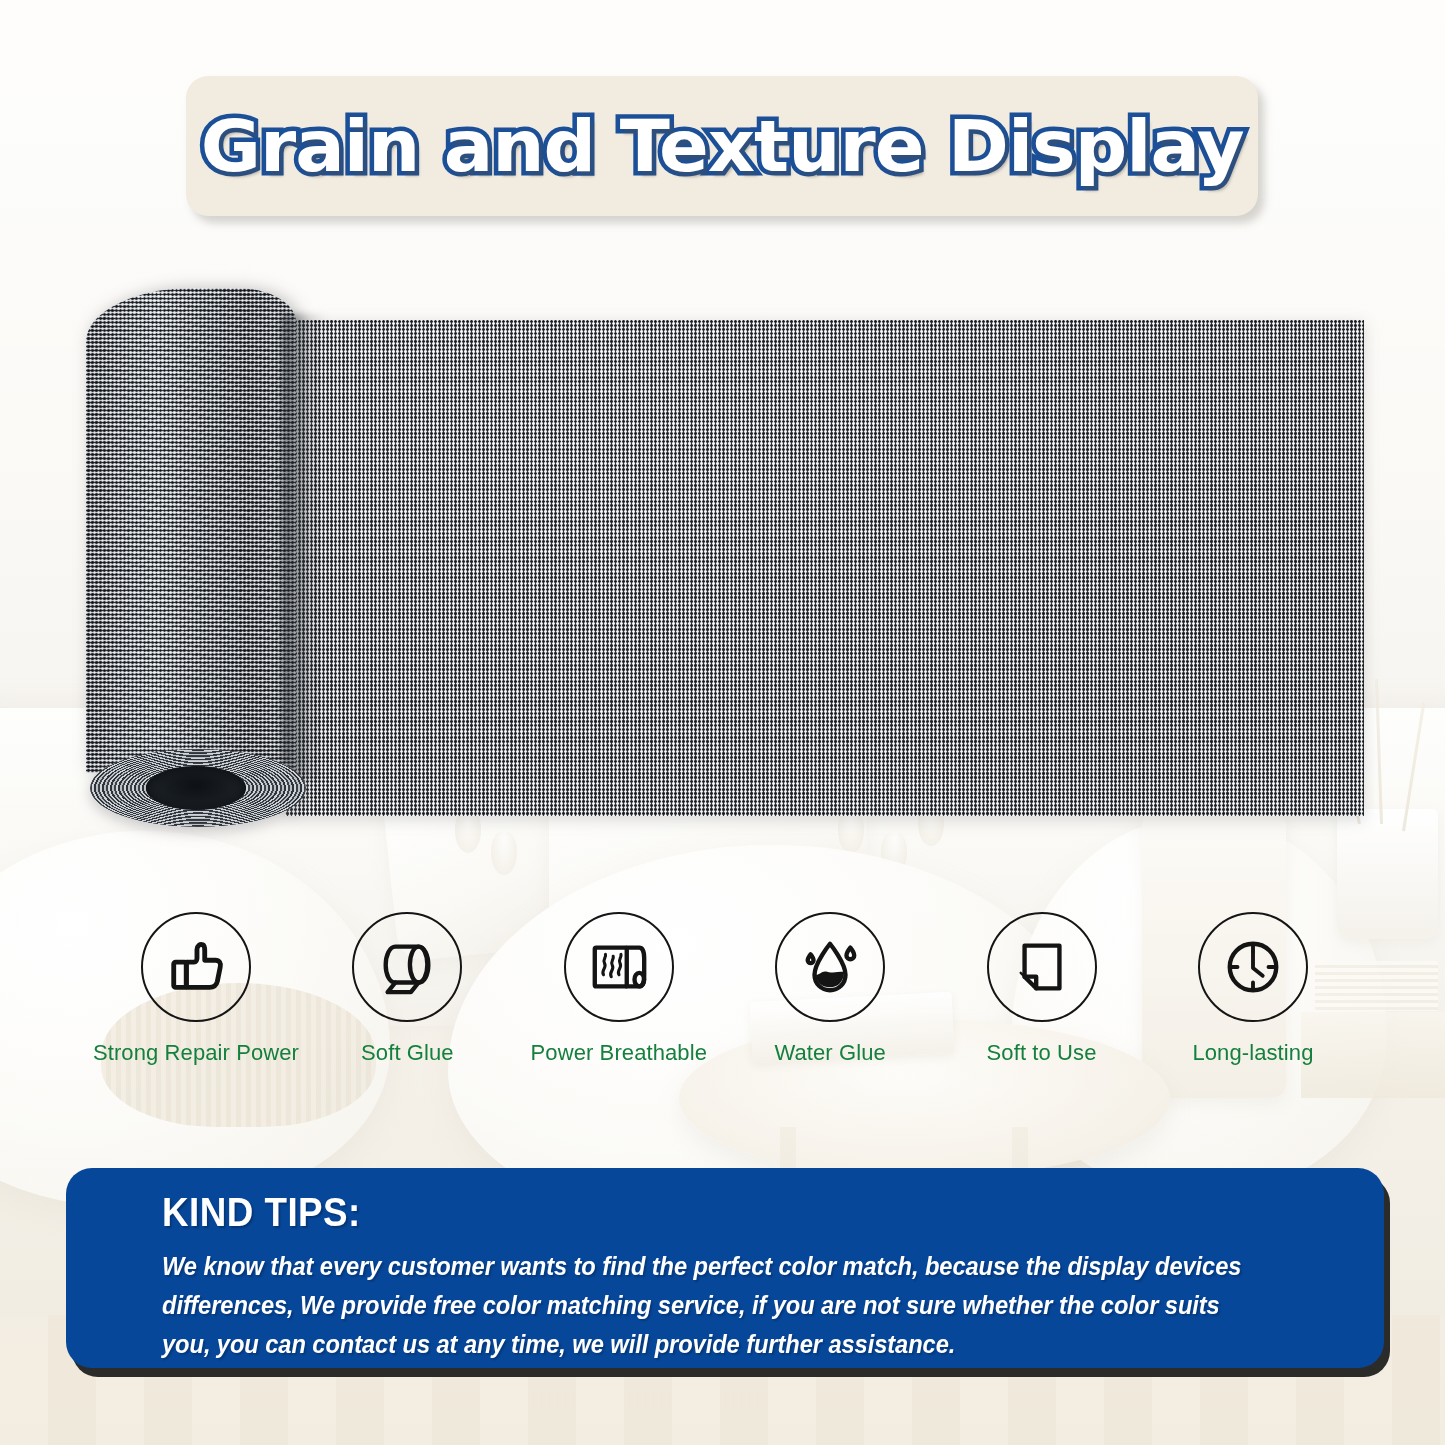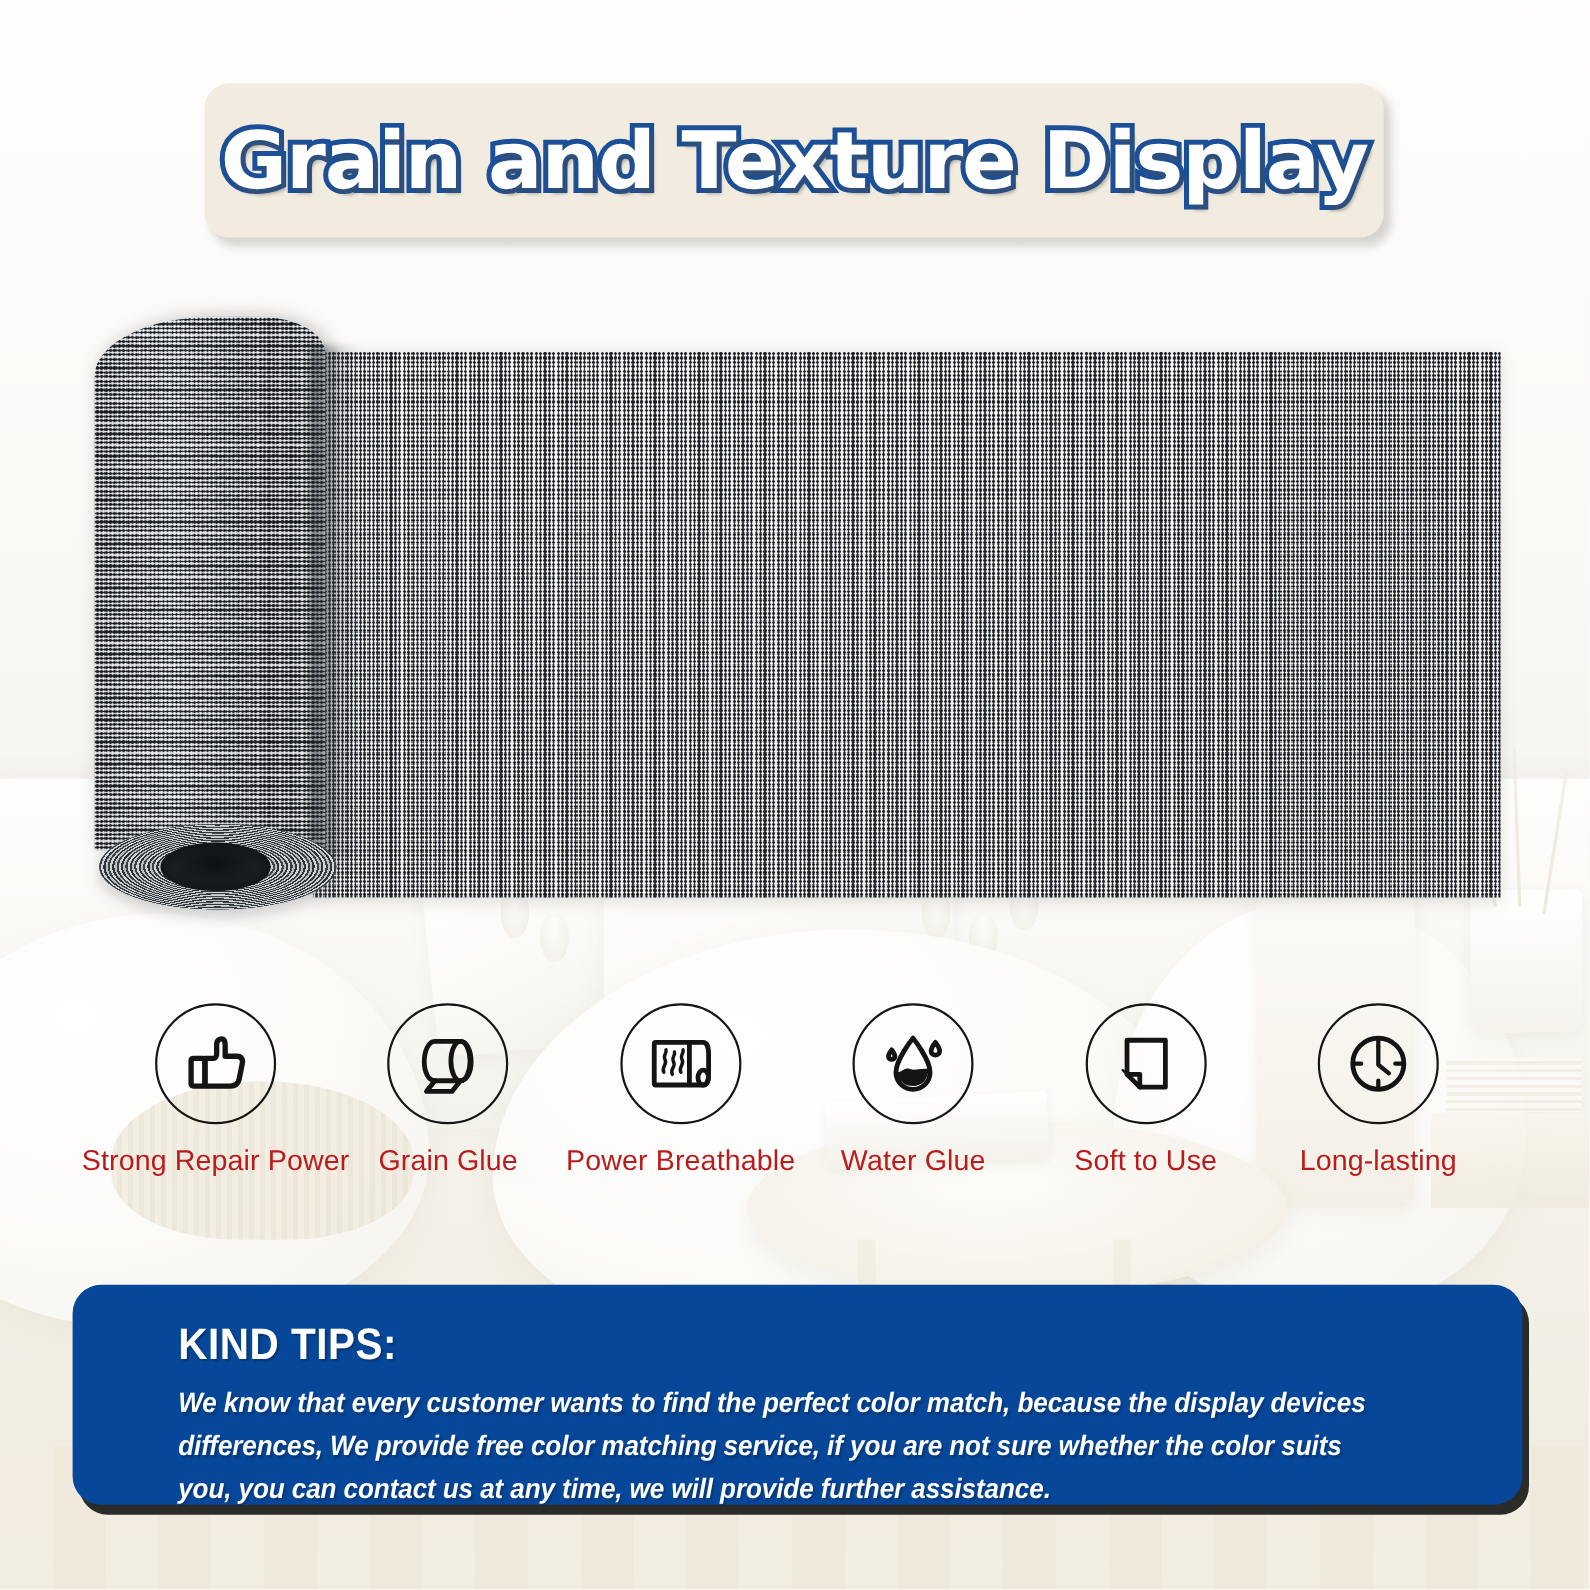--- a/index.html
+++ b/index.html
@@ -241,34 +241,34 @@
   .feature { width: 208px; display: flex; flex-direction: column; align-items: center; }
   .feature-circle {
     width: 106px; height: 106px; border-radius: 50%;
     border: 2px solid #151515;
     display: flex; align-items: center; justify-content: center;
     background: transparent;
   }
   .feature-circle svg { display: block; }
   .feature-label {
     margin-top: 18px;
-    font-size: 26px;
-    color: #b91c1c;
+    font-size: 22px;
+    color: #15803d;
     letter-spacing: .1px;
     white-space: nowrap;
     text-align: center;
   }
 
   
   .tips {
     position: absolute; left: 66px; top: 1168px; width: 1318px; height: 200px;
     background: #07479a;
     border-radius: 26px;
     box-shadow: 6px 9px 0 rgba(26,26,26,.92);
-    padding: 32px 40px 24px 96px;
+    padding: 22px 40px 24px 96px;
     box-sizing: border-box;
     color: #ffffff;
   }
   .tips-title {
     font-family: "Liberation Sans", "DejaVu Sans", sans-serif;
     font-weight: 700;
     font-size: 40px;
     letter-spacing: .5px;
     transform: scaleX(.92);
     transform-origin: left center;
@@ -357,21 +357,21 @@
     </div>
 
     <div class="feature">
       <div class="feature-circle">
         <svg width="62" height="62" viewBox="0 0 64 64" fill="none" stroke="#141414" stroke-width="4.5" stroke-linejoin="round" stroke-linecap="round">
           <path d="M44 11 C50 11 54 20 54 30 C54 40 50 48 44 48 L20 48 C14 48 10 40 10 30 C10 20 14 11 20 11 Z"></path>
           <ellipse cx="44" cy="29.5" rx="9" ry="18.5"></ellipse>
           <path d="M20 48 L12 58 L36 58 L44 48"></path>
         </svg>
       </div>
-      <div class="feature-label">Grain Glue</div>
+      <div class="feature-label">Soft Glue</div>
     </div>
 
     <div class="feature">
       <div class="feature-circle">
         <svg width="62" height="62" viewBox="0 0 64 64" fill="none" stroke="#141414" stroke-width="4.5" stroke-linejoin="round" stroke-linecap="round">
           <rect x="7" y="12" width="33" height="40" rx="1.5"></rect>
           <path d="M40 12 L53 12 C56 12 58 16 58 23 L58 41 C58 48 56 52 53 52 L40 52"></path>
           <ellipse cx="53" cy="45" rx="5" ry="7"></ellipse>
           <path d="M16 40 C13 35 20 33 17 28 C15 24 19 22 18 19" stroke-width="3.2"></path>
           <path d="M24 42 C21 37 28 35 25 30 C23 26 27 24 26 21" stroke-width="3.2"></path>

